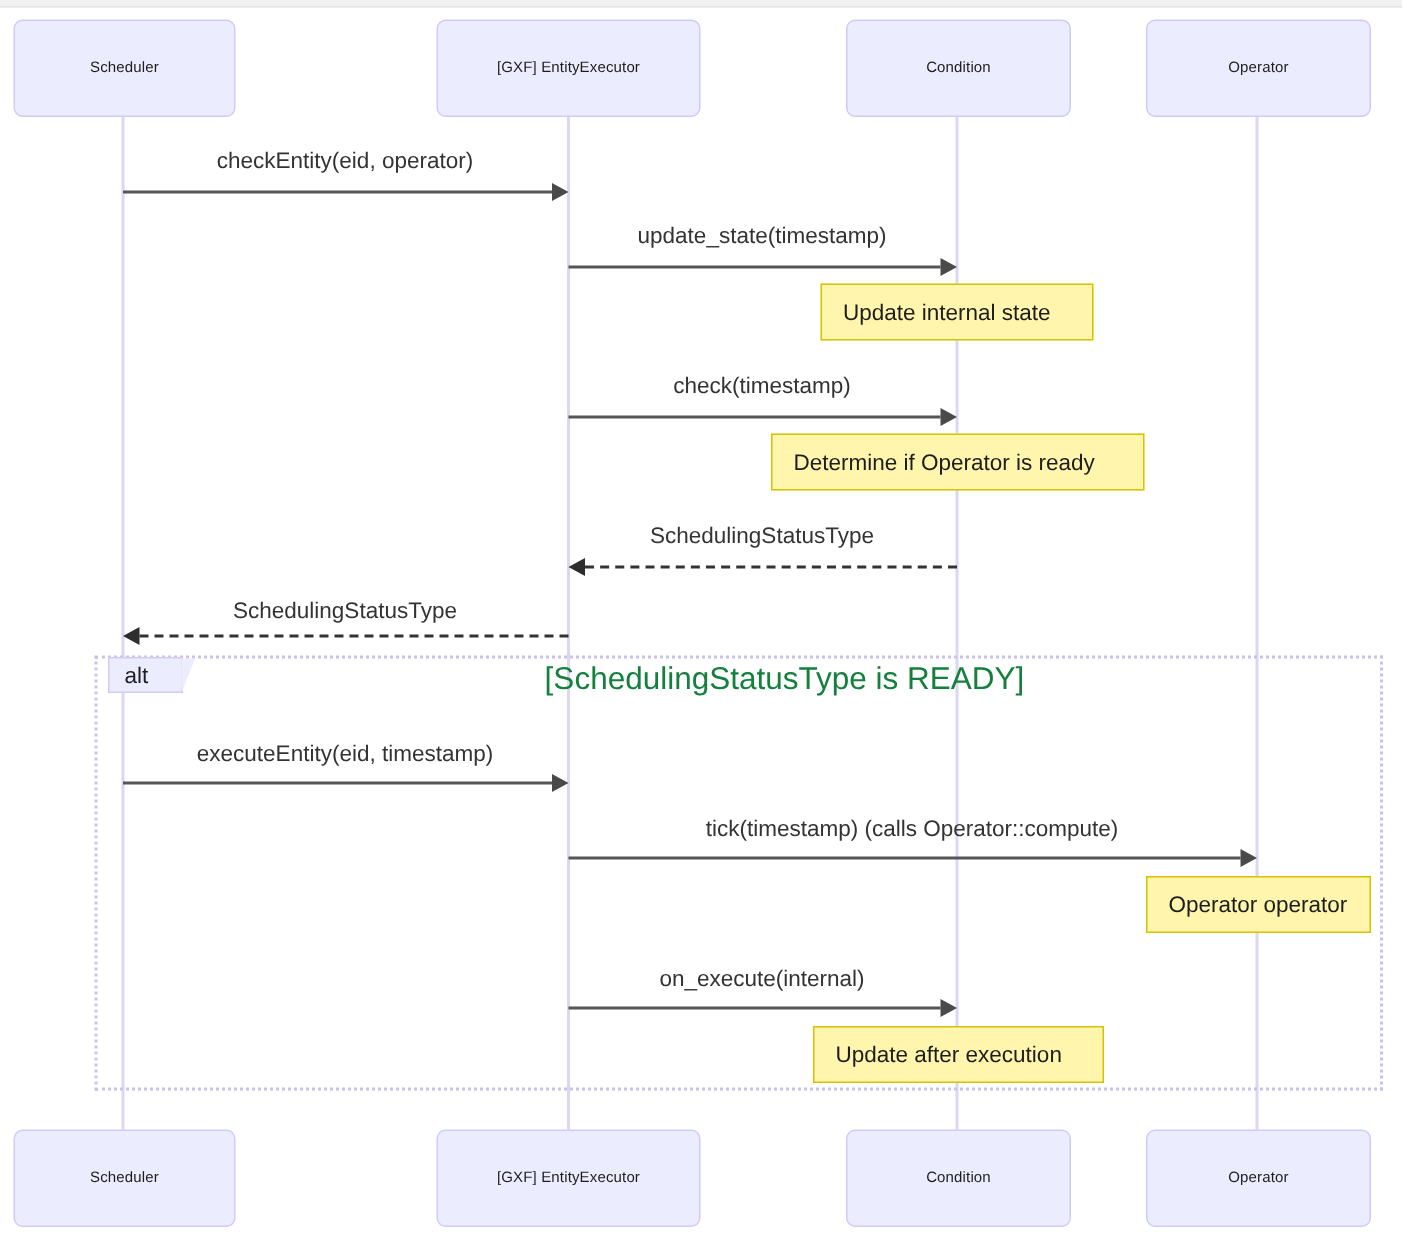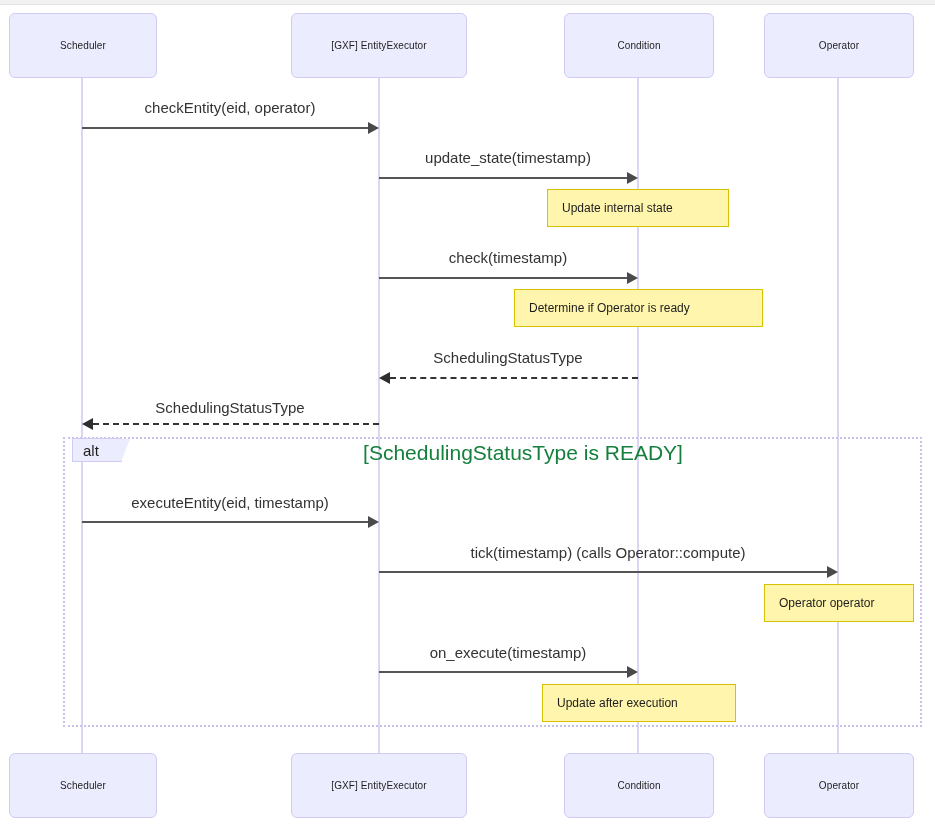--- a/index.html
+++ b/index.html
@@ -76,21 +76,21 @@
   }
   .note {
     position: absolute;
     box-sizing: border-box;
     background: #fff5ad;
     border: 1px solid #d6c200;
     height: 38px;
     display: flex;
     align-items: center;
     padding: 0 14px;
-    font-size: 12px;
+    font-size: 15px;
     color: #1d1d1d;
     white-space: nowrap;
   }
   .frag-box {
     position: absolute;
     box-sizing: border-box;
     border: 2px dotted #c9c2ee;
     background: transparent;
   }
   .frag-tab {
@@ -189,21 +189,21 @@
   <div class="arrowhead right" style="left:368px; top:516px;"></div>
 
   <div class="msg-label" style="left:608px; top:544px;">tick(timestamp) (calls Operator::compute)</div>
   <div class="msg-line" style="left:379px; top:571px; width:448px;"></div>
   <div class="arrowhead right" style="left:827px; top:566px;"></div>
 
   <div class="note" style="left:764px; top:584px; width:150px;">
     <span>Operator operator</span>
   </div>
 
-  <div class="msg-label" style="left:508px; top:644px;">on_execute(timestamp)</div>
+  <div class="msg-label" style="left:508px; top:644px;">on_execute(internal)</div>
   <div class="msg-line" style="left:379px; top:671px; width:248px;"></div>
   <div class="arrowhead right" style="left:627px; top:666px;"></div>
 
   <div class="note" style="left:542px; top:684px; width:194px;">
     <span>Update after execution</span>
   </div>
 
   <div class="participant" style="left:9px; top:753px; width:148px;">
     <span>Scheduler</span>
   </div>

